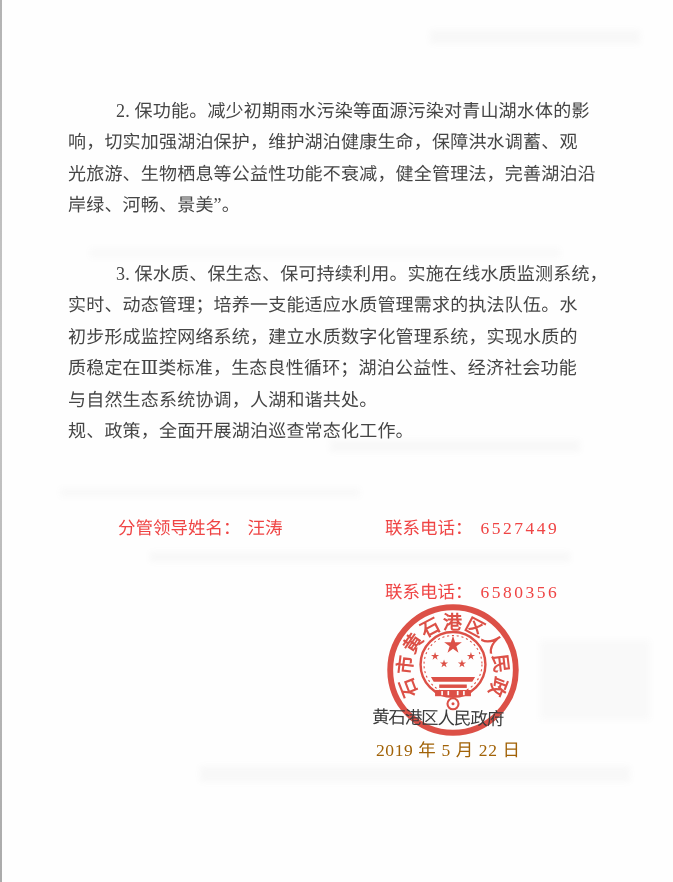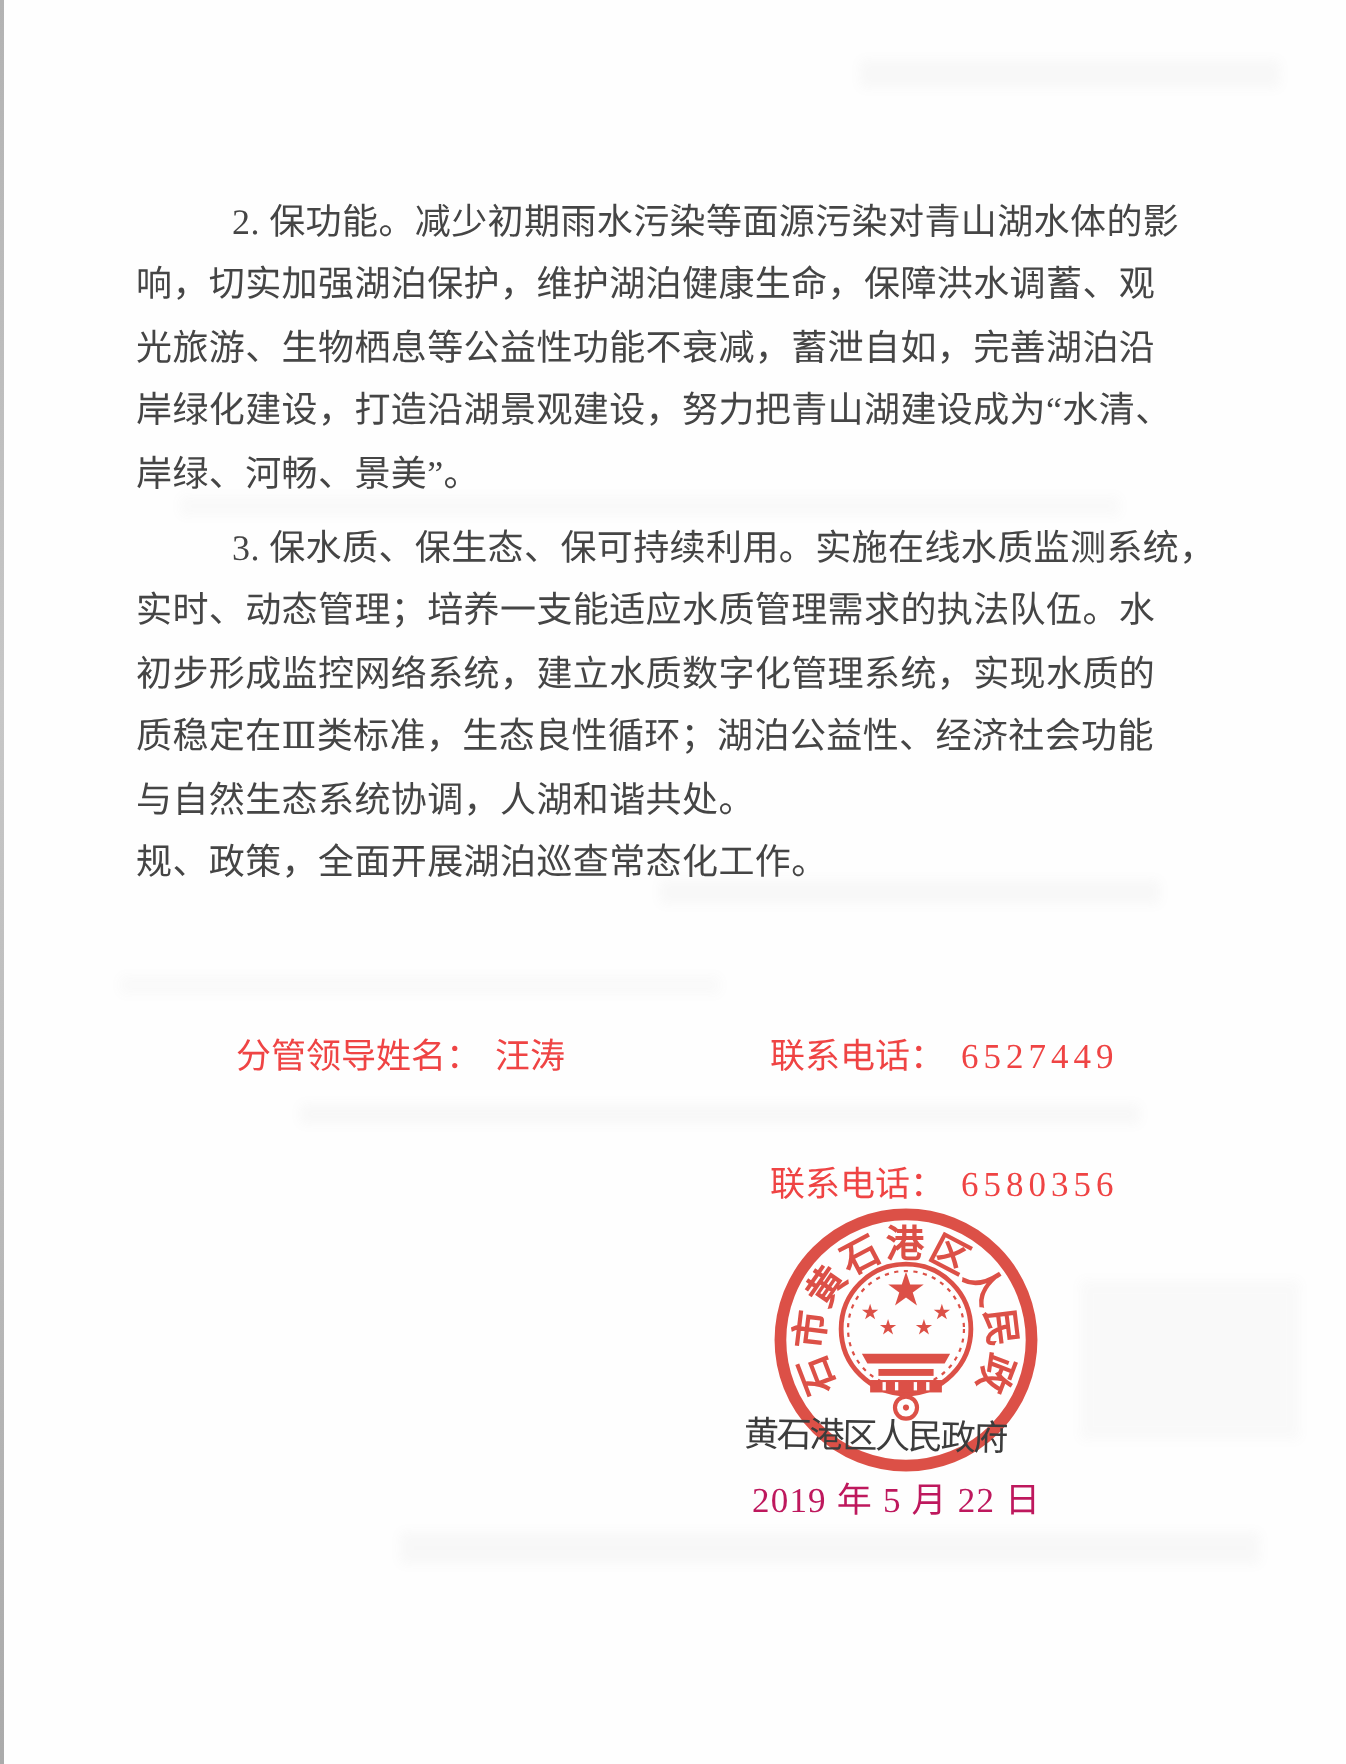--- a/index.html
+++ b/index.html
@@ -41,21 +41,21 @@
     z-index:1;
   }
   .signature{
     position:absolute;left:372px;top:704px;
     font-size:17.5px;letter-spacing:-1.1px;color:#3c3c3c;
     transform:rotate(1deg);
     z-index:2;white-space:nowrap;
   }
   .doc-date{
     position:absolute;left:376px;top:736px;
-    font-size:17.5px;color:#be185d;letter-spacing:0.6px;
+    font-size:17.5px;color:#a16207;letter-spacing:0.6px;
     z-index:2;white-space:nowrap;
   }
   .noise{position:absolute;background:#8a8a8a;filter:blur(3px);pointer-events:none;}
   .n1{left:430px;top:30px;width:210px;height:14px;opacity:.05;}
   .n2{left:90px;top:248px;width:470px;height:10px;opacity:.04;}
   .n3{left:330px;top:440px;width:250px;height:12px;opacity:.05;}
   .n4{left:150px;top:552px;width:420px;height:10px;opacity:.05;}
   .n5{left:540px;top:640px;width:110px;height:80px;opacity:.04;}
   .n6{left:200px;top:766px;width:430px;height:16px;opacity:.05;}
   .n7{left:60px;top:488px;width:300px;height:9px;opacity:.04;}
@@ -63,22 +63,21 @@
 </head>
 <body>
 
 <div class="page">
 
   <div class="scan-edge"></div>
 
   <div class="para" style="top:96px">
     <div class="line indent">2. 保功能。减少初期雨水污染等面源污染对青山湖水体的影</div>
     <div class="line">响，切实加强湖泊保护，维护湖泊健康生命，保障洪水调蓄、观</div>
-    <div class="line">光旅游、生物栖息等公益性功能不衰减，蓄泄自如，完善湖泊沿</div>
-    <div class="line">岸绿化建设，打造沿湖景观建设，努力把青山湖建设成为“水清、</div>
+    <div class="line">光旅游、生物栖息等公益性功能不衰减，健全管理法，完善湖泊沿</div>
     <div class="line">岸绿、河畅、景美”。</div>
   </div>
 
   <div class="para" style="top:259px">
     <div class="line indent">3. 保水质、保生态、保可持续利用。实施在线水质监测系统，</div>
     <div class="line">实时、动态管理；培养一支能适应水质管理需求的执法队伍。水</div>
     <div class="line">初步形成监控网络系统，建立水质数字化管理系统，实现水质的</div>
     <div class="line">质稳定在Ⅲ类标准，生态良性循环；湖泊公益性、经济社会功能</div>
     <div class="line">与自然生态系统协调，人湖和谐共处。</div>
   </div>

